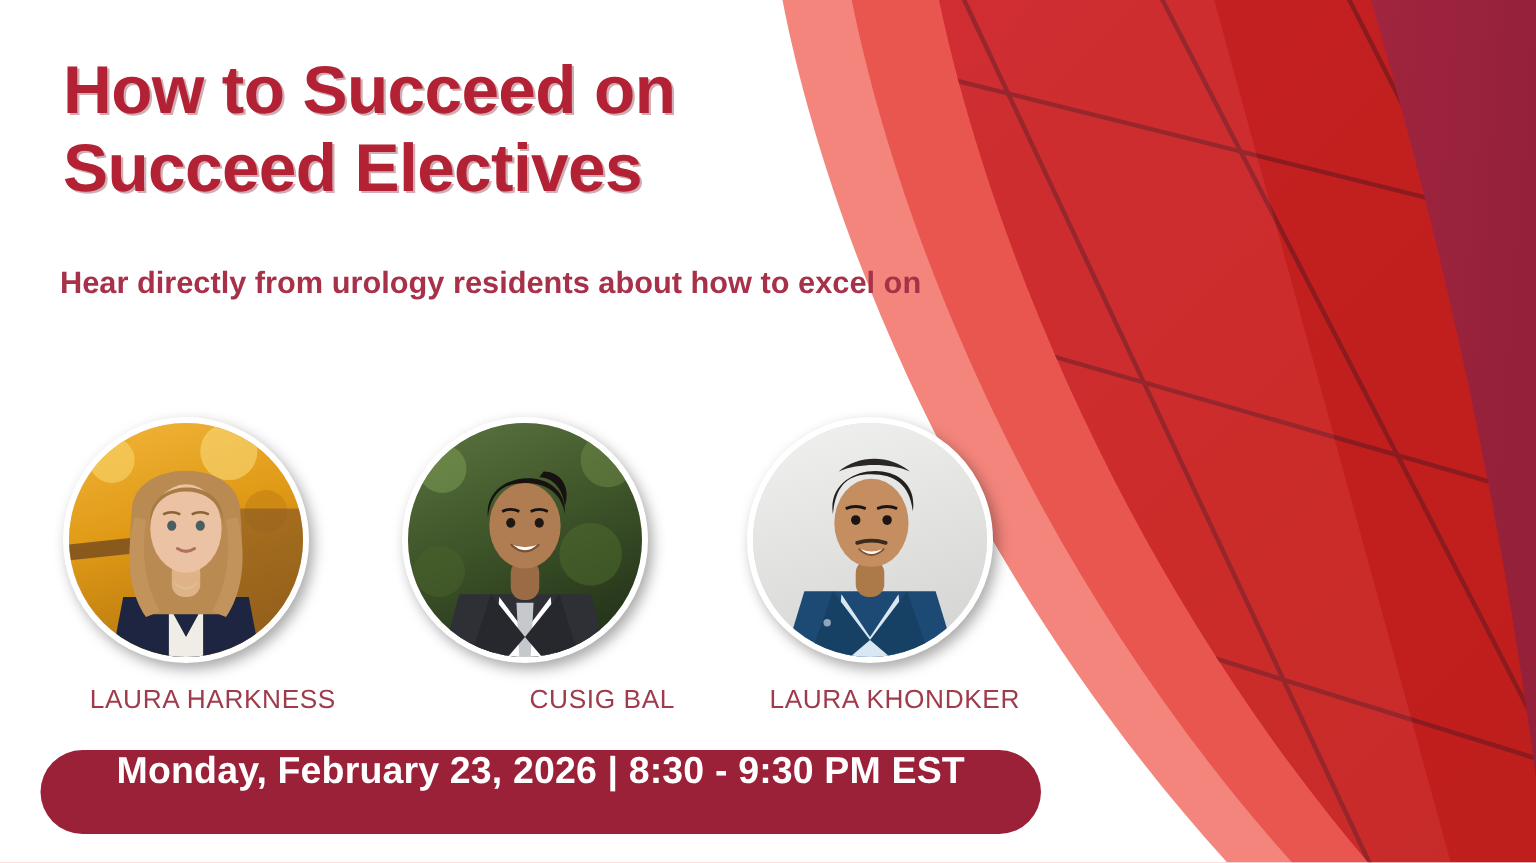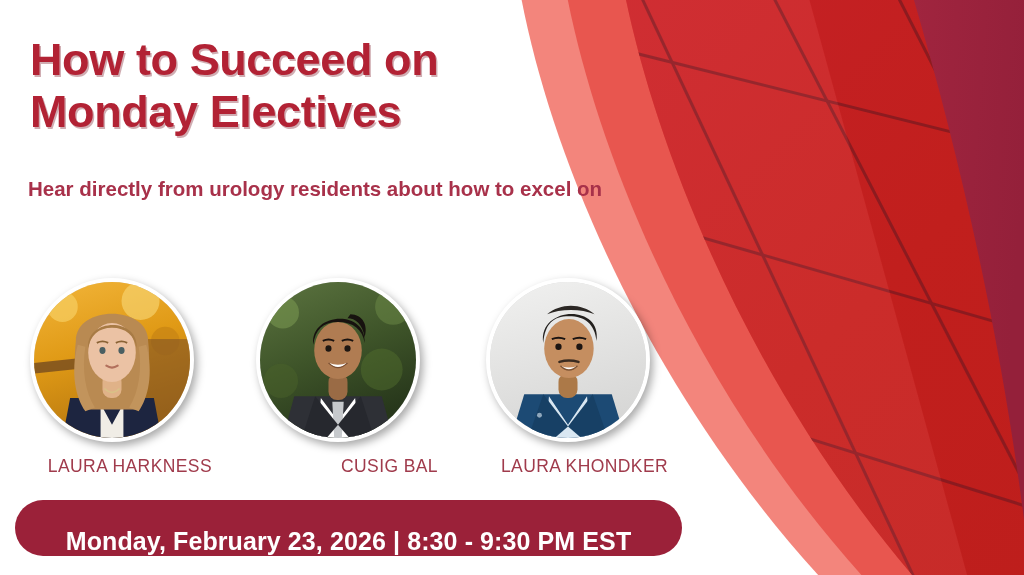--- a/index.html
+++ b/index.html
@@ -25,21 +25,21 @@
     width: 520px;
     height: 575px;
     overflow: hidden;
     pointer-events: none;
   }
   .art svg { display: block; width: 520px; height: 575px; }
 
   
   .content {
     position: absolute;
-    left: 0; top: 0;
+    left: 12px; top: 0;
     width: 700px;
     height: 406px;
   }
 
   .title {
     position: absolute;
     left: 30px;
     top: 34px;
     width: 560px;
     margin: 0;
@@ -109,21 +109,21 @@
   
   .datebar {
     position: absolute;
     left: 15px;
     top: 500px;
     width: 667px;
     height: 56px;
     border-radius: 28px;
     background: #9B2139;
     display: flex;
-    align-items: flex-end;
+    align-items: flex-start;
     justify-content: center;
   }
   .datebar-text {
     color: #ffffff;
     font-size: 25px;
     font-weight: bold;
     letter-spacing: 0.1px;
     white-space: nowrap;
   }
 
@@ -193,21 +193,21 @@
       <g>
         <path d="M 404,-20 C 452,140 496,330 520,520 L 520,-20 Z" fill="url(#darkMaroonGrad)"></path>
       </g>
     </svg>
   </div>
 
   <div class="content">
 
     <h1 class="title">
       <span class="line">How to Succeed on</span>
-      <span class="line">Monday Electives</span>
+      <span class="line">Succeed Electives</span>
     </h1>
 
     <p class="blurb">
       <span class="line">Hear directly from urology residents about how to excel on</span>
     </p>
 
     <div class="panelists">
 
       <div class="panelist p0">
         <div class="photo">

